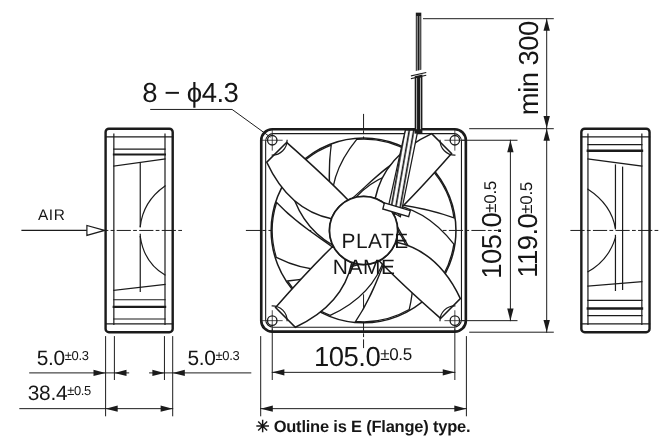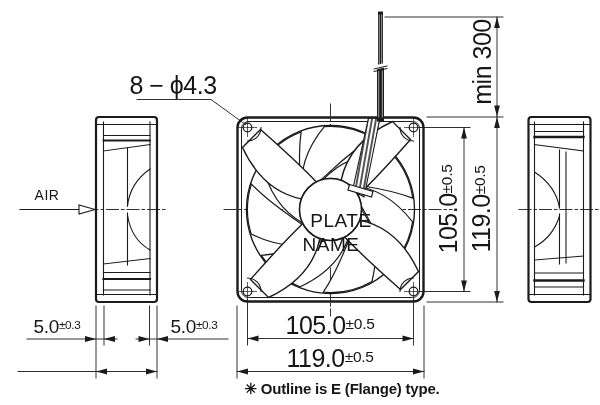--- a/index.html
+++ b/index.html
@@ -6,21 +6,21 @@
   #stage{position:relative;width:600px;height:405px;background:#ffffff;overflow:hidden;
          font-family:"Liberation Sans",sans-serif;}
   #stage svg{position:absolute;left:0;top:0;}
   .lbl{position:absolute;color:#161616;white-space:nowrap;line-height:1;
        transform:translate(-50%,-50%);}
   .rot{transform:translate(-50%,-50%) rotate(-90deg);}
   .big{font-size:25px;letter-spacing:-0.5px;}
   .small{font-size:19px;letter-spacing:-0.3px;}
   .mid{font-size:14px;letter-spacing:0.5px;}
   .plate{font-size:19px;letter-spacing:0.5px;}
-  .note{font-size:15px;font-weight:600;letter-spacing:-0.2px;margin-left:12px;}
+  .note{font-size:15px;font-weight:600;letter-spacing:-0.2px;}
   .tol{font-size:0.62em;position:relative;top:-0.34em;letter-spacing:-0.3px;}
 </style>
 </head>
 <body>
 
 <div id="stage">
 
 <svg width="600" height="405" viewBox="0 0 600 405">
   <defs>
     <pattern id="wirehatch" width="4" height="4" patternUnits="userSpaceOnUse" patternTransform="rotate(100)">
@@ -190,31 +190,31 @@
 </div>
 
 <div class="lbl rot big" style="left:481px;top:209px;">
   <span>119.0</span><span class="tol">±0.5</span>
 </div>
 
 <div class="lbl big" style="left:330px;top:325px;text-align:center;">
   <span>105.0</span><span class="tol">±0.5</span>
 </div>
 
-<div class="lbl big" style="left:330px;top:358px;">
-  <span>119.0</span><span class="tol">±0.5</span>
-</div>
 
 <div class="lbl small" style="left:57px;top:326px;">
   <span>5.0</span><span class="tol">±0.3</span>
 </div>
 
 <div class="lbl small" style="left:194px;top:326px;">
   <span>5.0</span><span class="tol">±0.3</span>
 </div>
 
+<div class="lbl small" style="left:54px;top:358px;">
+  <span>38.4</span><span class="tol">±0.5</span>
+</div>
 
 <div class="lbl plate" style="left:331px;top:199px;margin-top:45px;">NAME</div>
 <div class="lbl plate" style="left:341px;top:220px;">PLATE</div>
 
 <div class="lbl note" style="left:330px;top:388px;">✳ Outline is E (Flange) type.</div>
 
 </div>
 
 </body></html>

